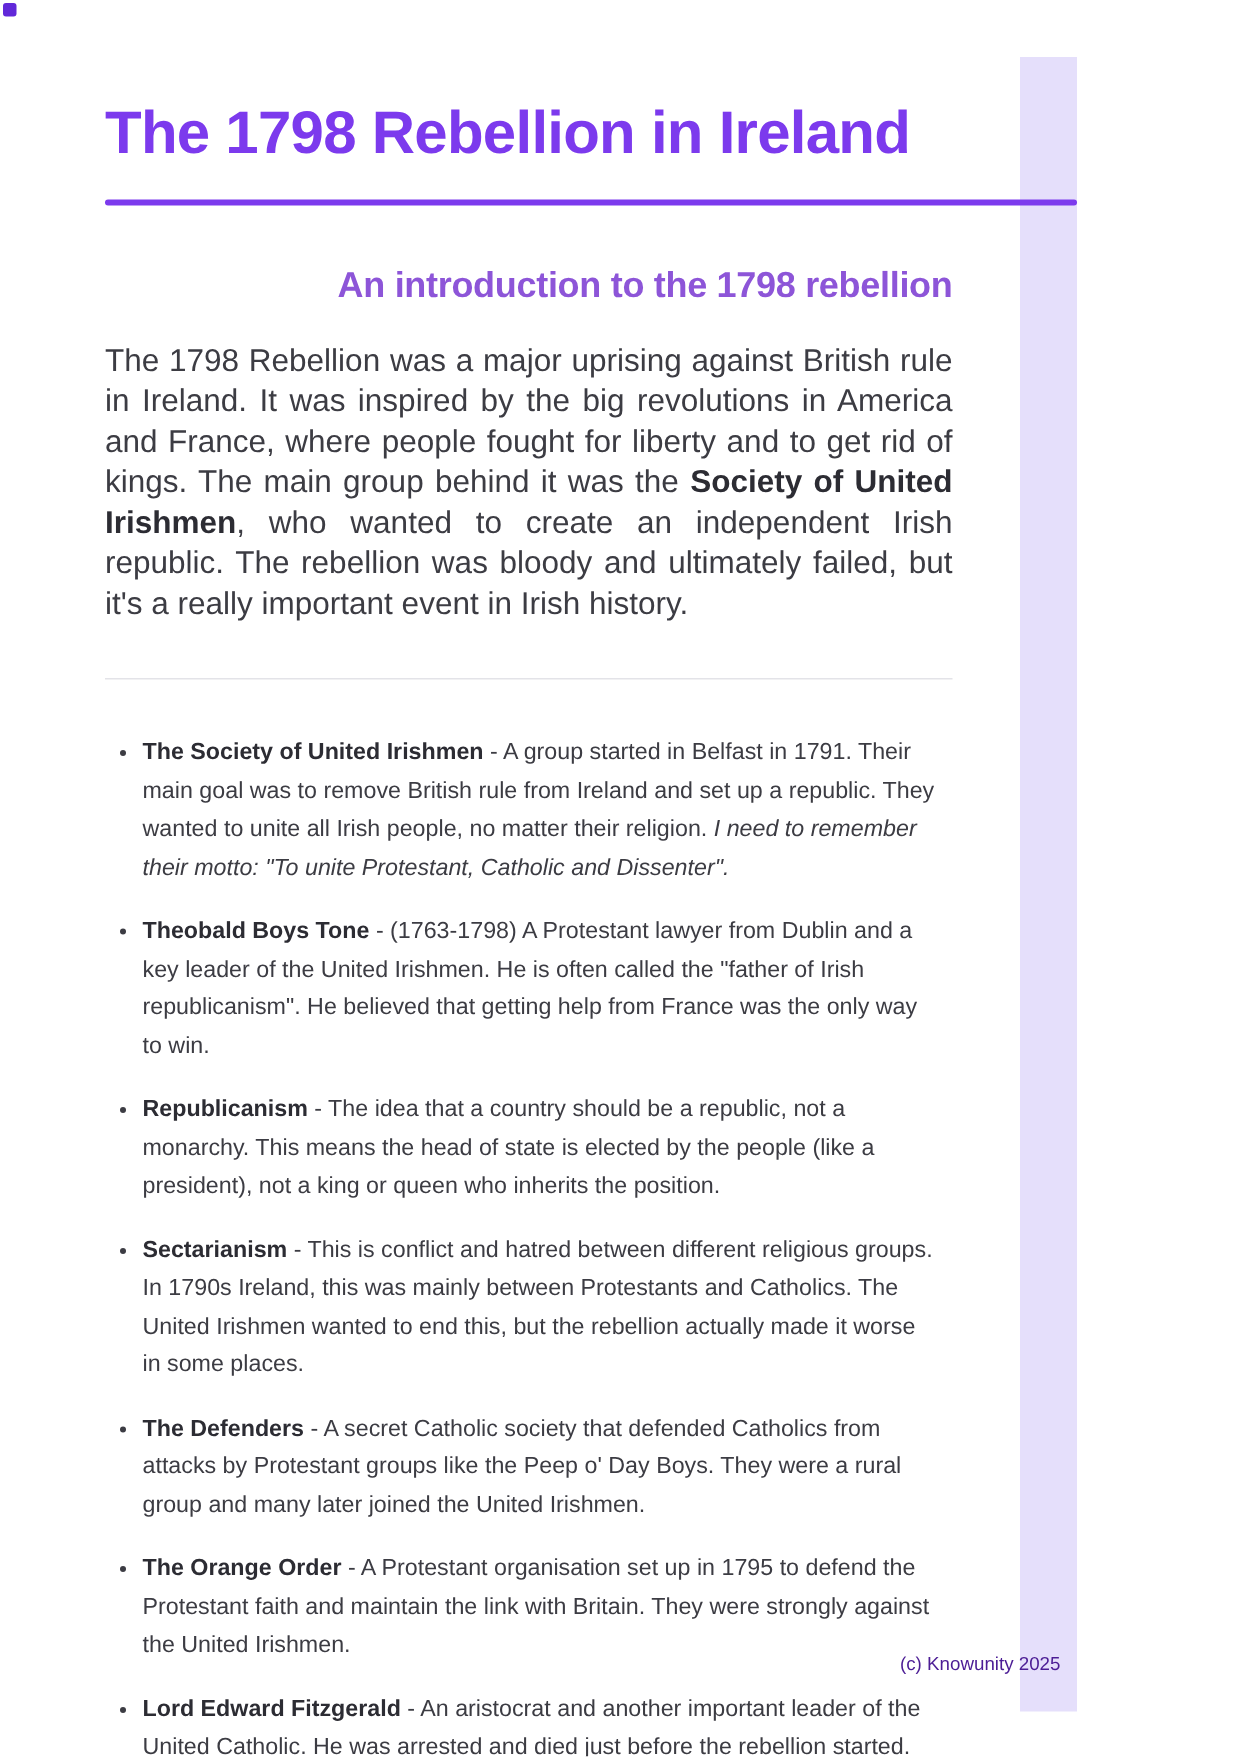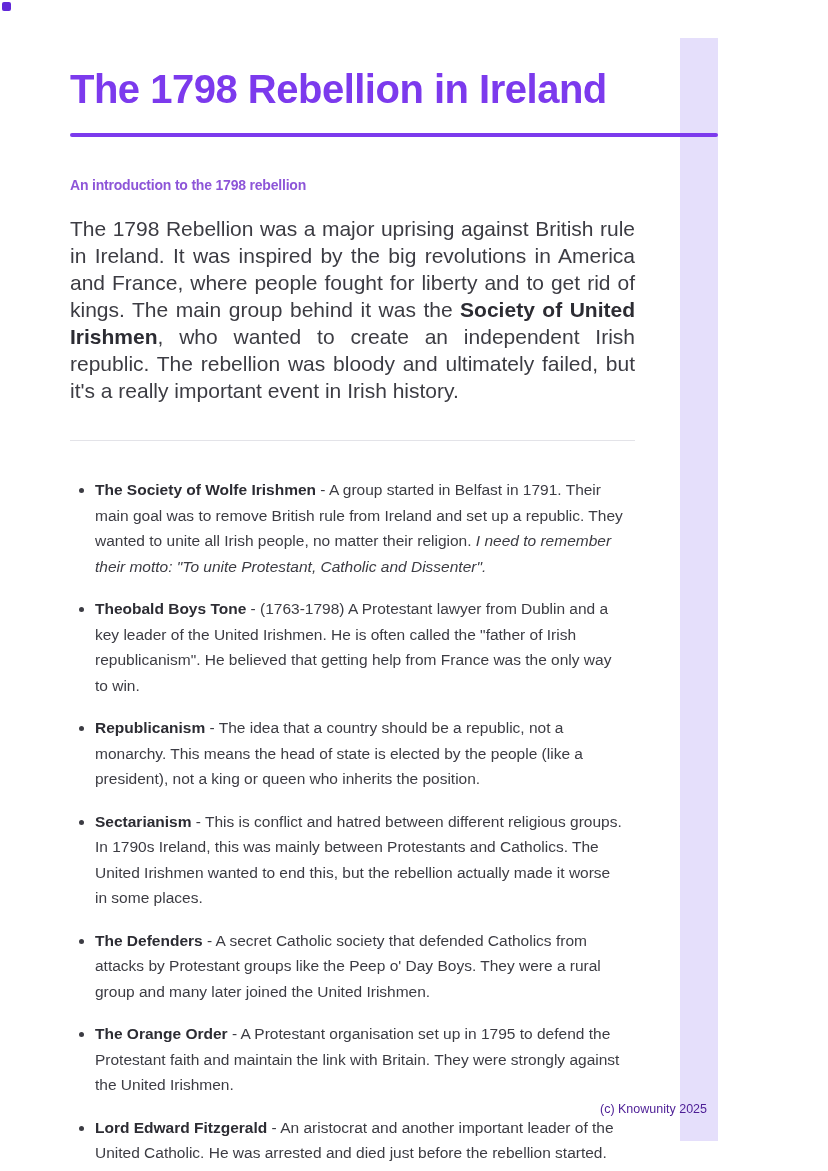--- a/index.html
+++ b/index.html
@@ -49,25 +49,26 @@
   .title-rule {
     width: 648px;
     height: 4px;
     background: #7c3aed;
     border: none;
     border-radius: 2px;
     margin-bottom: 40px;
   }
   .text-col { width: 565px; }
   h2.section-heading {
-    font-size: 14px;
+    font-size: 24px;
     font-weight: 700;
     color: #8d55d8;
     margin-bottom: 22px;
     letter-spacing: -0.2px;
+    text-align: right;
   }
   p.body-para {
     font-size: 21px;
     line-height: 27px;
     text-align: justify;
     color: #3c3c43;
     margin-bottom: 36px;
   }
   p.body-para b { color: #2c2c33; }
   hr.soft-divider {
@@ -114,21 +115,21 @@
     <div class="text-col">
 
       <h2 class="section-heading">An introduction to the 1798 rebellion</h2>
 
       <p class="body-para"><span>The 1798 Rebellion was a major uprising against British rule in Ireland. It was inspired by the big revolutions in America and France, where people fought for liberty and to get rid of kings. The main group behind it was the </span><b>Society of United Irishmen</b><span>, who wanted to create an independent Irish republic. The rebellion was bloody and ultimately failed, but it's a really important event in Irish history.</span></p>
 
       <hr class="soft-divider">
 
 
       <ul class="key-list">
-        <li><span class="term">The Society of Wolfe Irishmen</span><span> - A group started in Belfast in 1791. Their main goal was to remove British rule from Ireland and set up a republic. They wanted to unite all Irish people, no matter their religion. </span><span class="note-italic">I need to remember their motto: "To unite Protestant, Catholic and Dissenter".</span></li>
+        <li><span class="term">The Society of United Irishmen</span><span> - A group started in Belfast in 1791. Their main goal was to remove British rule from Ireland and set up a republic. They wanted to unite all Irish people, no matter their religion. </span><span class="note-italic">I need to remember their motto: "To unite Protestant, Catholic and Dissenter".</span></li>
         <li><span class="term">Theobald Boys Tone</span><span> - (1763-1798) A Protestant lawyer from Dublin and a key leader of the United Irishmen. He is often called the "father of Irish republicanism". He believed that getting help from France was the only way to win.</span></li>
         <li><span class="term">Republicanism</span><span> - The idea that a country should be a republic, not a monarchy. This means the head of state is elected by the people (like a president), not a king or queen who inherits the position.</span></li>
         <li><span class="term">Sectarianism</span><span> - This is conflict and hatred between different religious groups. In 1790s Ireland, this was mainly between Protestants and Catholics. The United Irishmen wanted to end this, but the rebellion actually made it worse in some places.</span></li>
         <li><span class="term">The Defenders</span><span> - A secret Catholic society that defended Catholics from attacks by Protestant groups like the Peep o' Day Boys. They were a rural group and many later joined the United Irishmen.</span></li>
         <li><span class="term">The Orange Order</span><span> - A Protestant organisation set up in 1795 to defend the Protestant faith and maintain the link with Britain. They were strongly against the United Irishmen.</span></li>
         <li><span class="term">Lord Edward Fitzgerald</span><span> - An aristocrat and another important leader of the United Catholic. He was arrested and died just before the rebellion started.</span></li>
       </ul>
 
     </div>
   </div>

